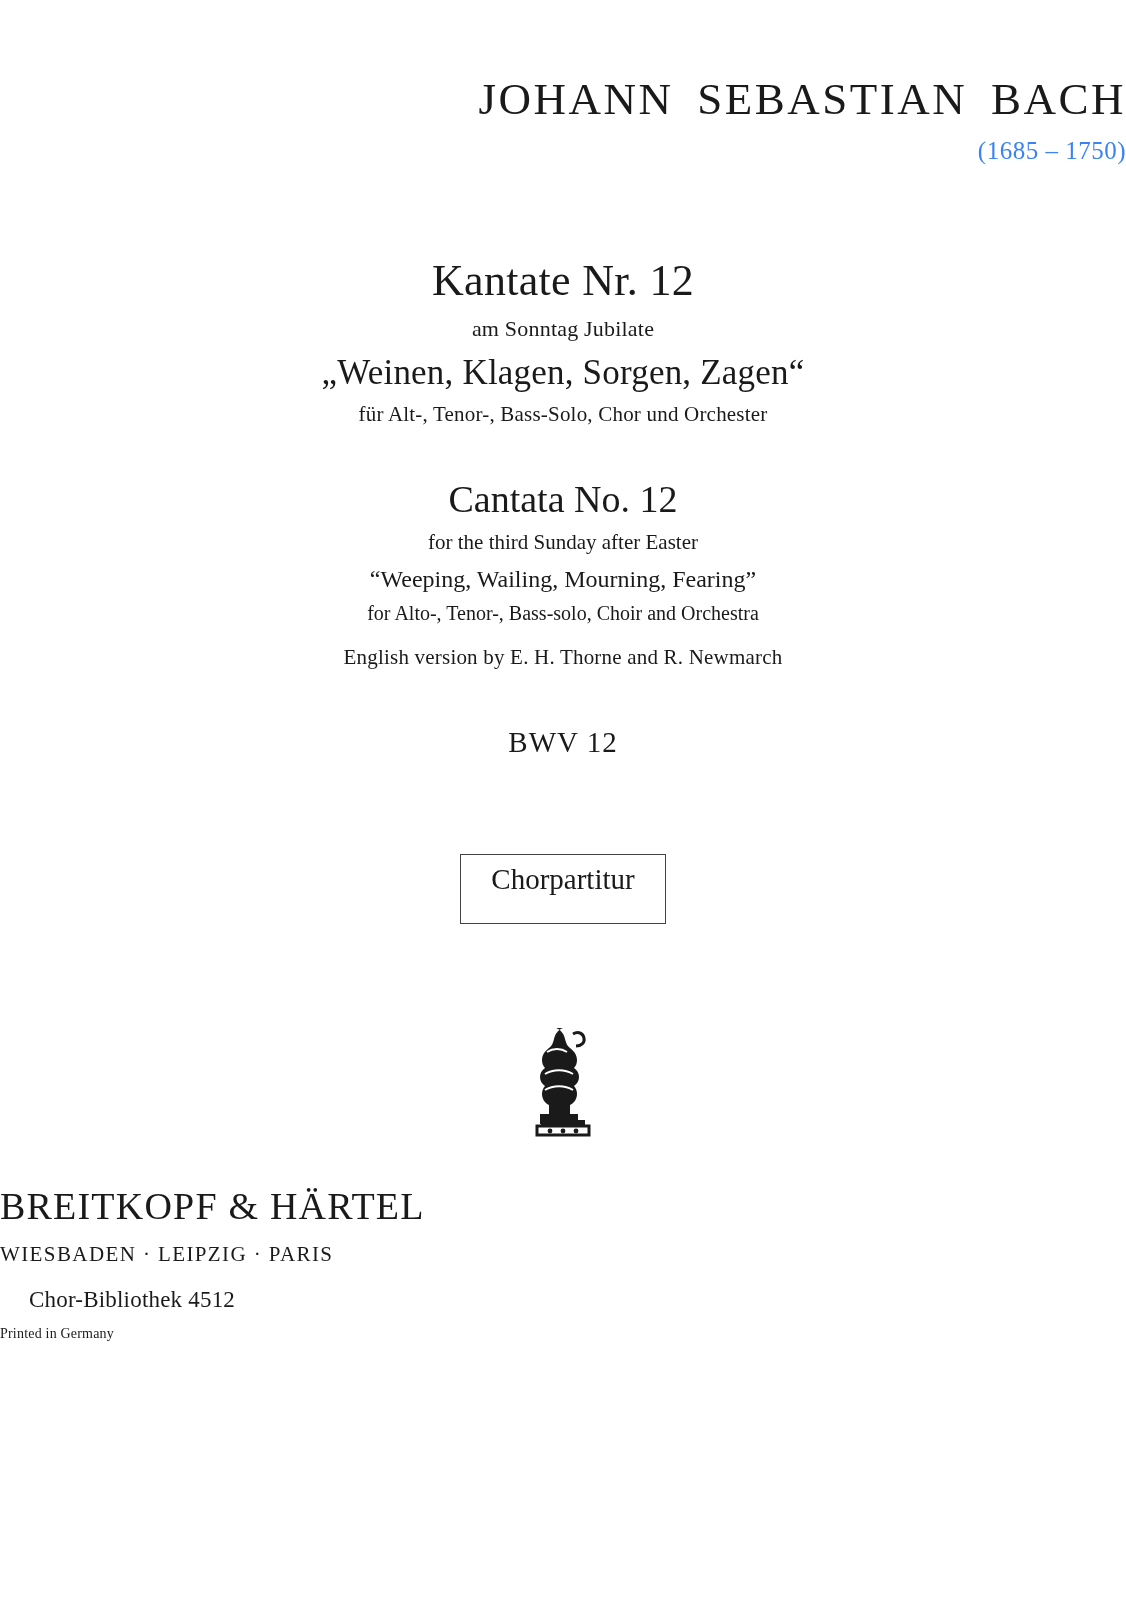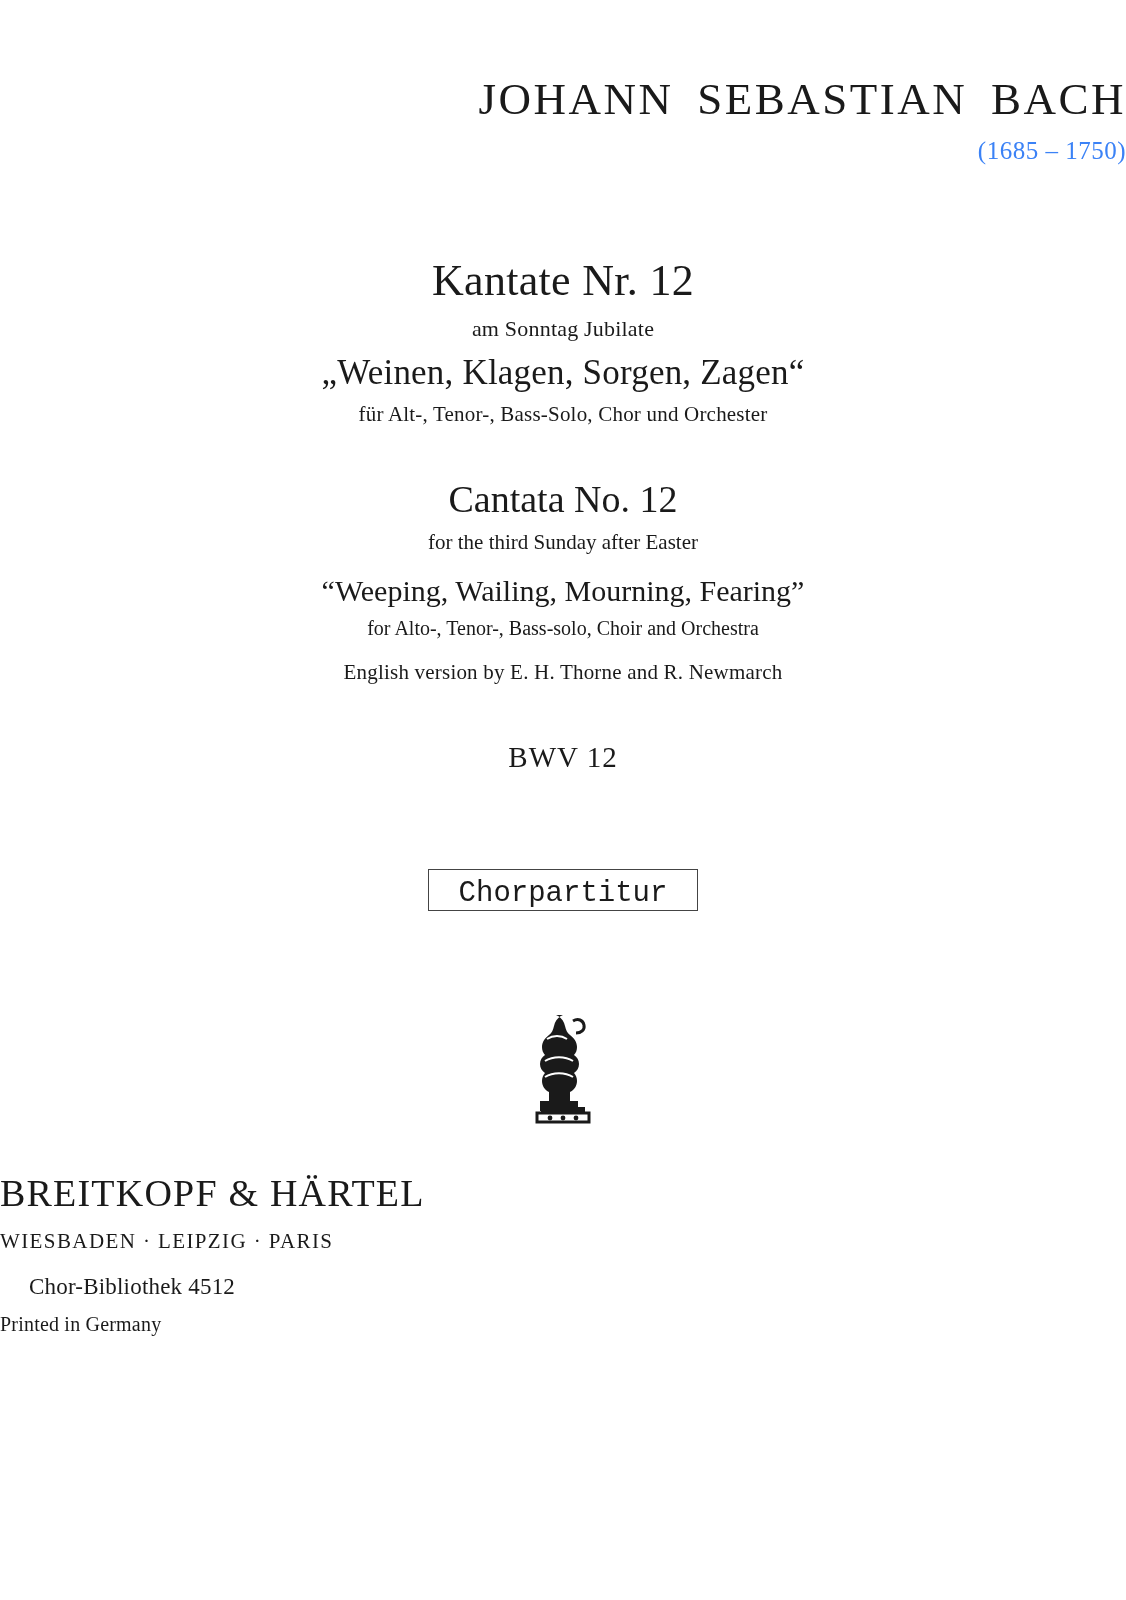--- a/index.html
+++ b/index.html
@@ -81,22 +81,22 @@
   }
   .title-main-en {
     font-size: 38px;
     line-height: 1.1;
   }
   .title-sub-en {
     font-size: 21px;
     margin-top: 10px;
   }
   .title-incipit-en {
-    font-size: 30px;
-    margin-top: 19px;
+    font-size: 24px;
+    margin-top: 11px;
   }
   .title-forces-en {
     font-size: 20px;
     margin-top: 9px;
   }
   .title-translators {
     font-size: 21px;
     margin-top: 20px;
     letter-spacing: 0.2px;
   }
@@ -111,26 +111,25 @@
 
   
   .edition-box-wrap {
     margin-top: 95px;
     display: flex;
     justify-content: center;
     width: 100%;
   }
   .edition-box {
     border: 1px solid #444;
-    padding: 9px 30px 0 30px;
+    padding: 9px 30px 28px 30px;
     font-size: 29px;
     line-height: 1.05;
     color: #1a1a1a;
     background: #fff;
-    font-family: Liberation Mono, monospace;
   }
 
   
   .logo-wrap {
     margin-top: 98px;
     display: flex;
     justify-content: center;
     width: 100%;
   }
   .logo-wrap svg {
@@ -152,21 +151,21 @@
     margin-top: 14px;
     letter-spacing: 1.4px;
   }
   .series {
     font-size: 23px;
     margin-top: 20px;
     letter-spacing: 0.2px;
     padding-left: 29px;
   }
   .printed {
-    font-size: 20px;
+    font-size: 14px;
     margin-top: 13px;
     letter-spacing: 0.2px;
   }
 </style>
 </head>
 <body>
 
 <div class="page">
 
   <div class="composer-block">

